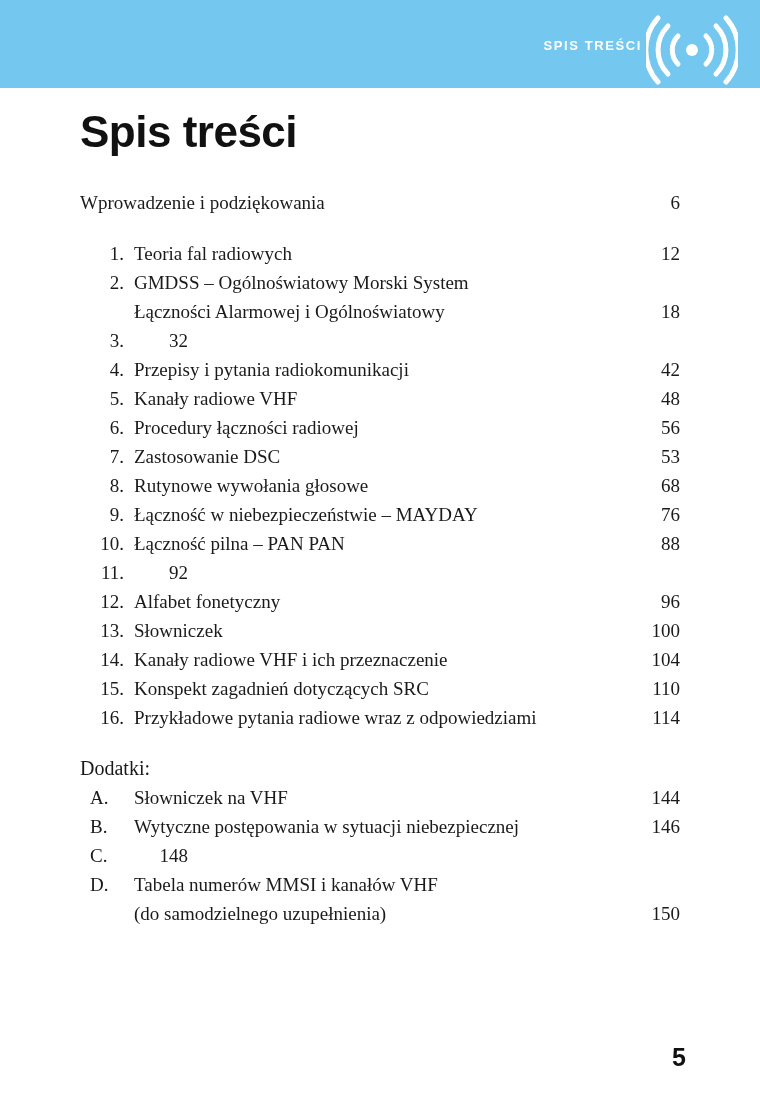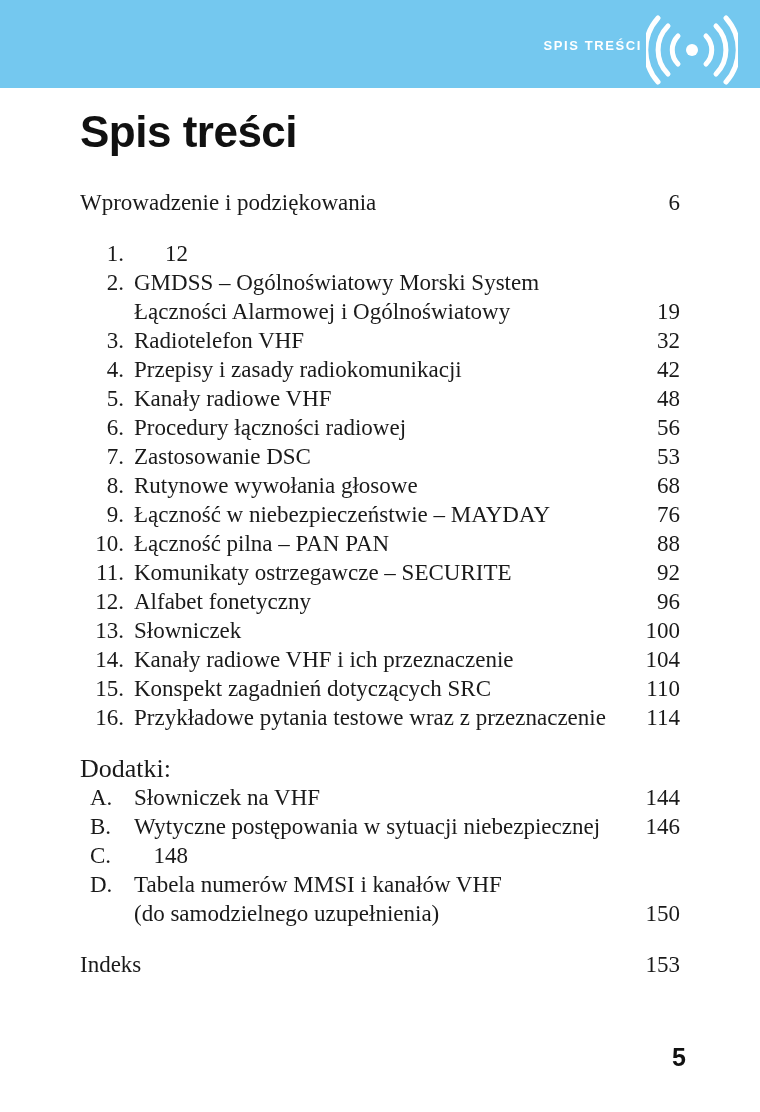--- a/index.html
+++ b/index.html
@@ -67,21 +67,21 @@
   .toc {
     position: absolute;
     left: 80px;
     top: 100px;
     width: 600px;
   }
 
   .row {
     display: flex;
     align-items: flex-start;
-    font-size: 23px;
+    font-size: 19px;
     line-height: 29px;
   }
   .row .num {
     width: 54px;
     flex: 0 0 54px;
     text-align: right;
     padding-right: 10px;
     box-sizing: border-box;
   }
   .row .title {
@@ -108,21 +108,21 @@
 
   .row.cont .num {
     visibility: hidden;
   }
 
   .section-gap {
     height: 22px;
   }
 
   .plain-label {
-    font-size: 26px;
+    font-size: 20px;
     line-height: 29px;
     padding-left: 0;
   }
 
   .appendix .num {
     width: 54px;
     flex: 0 0 54px;
     text-align: left;
     padding-left: 10px;
     padding-right: 0;
@@ -166,42 +166,42 @@
   <div class="toc">
 
     <div class="row intro">
       <span class="num"></span>
       <span class="title">Wprowadzenie i podziękowania</span>
       <span class="page-no">6</span>
     </div>
 
     <div class="row">
       <span class="num">1.</span>
+      <span class="title">Teoria fal radiowych</span>
       <span class="page-no">12</span>
     </div>
 
     <div class="row">
       <span class="num">2.</span>
       <span class="title">GMDSS – Ogólnoświatowy Morski System</span>
       <span class="page-no"></span>
     </div>
     <div class="row cont">
       <span class="num"></span>
       <span class="title">Łączności Alarmowej i Ogólnoświatowy</span>
-      <span class="page-no">19</span>
+      <span class="page-no">18</span>
     </div>
 
     <div class="row">
       <span class="num">3.</span>
-      <span class="title">Radiotelefon VHF</span>
       <span class="page-no">32</span>
     </div>
     <div class="row">
       <span class="num">4.</span>
-      <span class="title">Przepisy i zasady radiokomunikacji</span>
+      <span class="title">Przepisy i pytania radiokomunikacji</span>
       <span class="page-no">42</span>
     </div>
     <div class="row">
       <span class="num">5.</span>
       <span class="title">Kanały radiowe VHF</span>
       <span class="page-no">48</span>
     </div>
     <div class="row">
       <span class="num">6.</span>
       <span class="title">Procedury łączności radiowej</span>
@@ -222,21 +222,20 @@
       <span class="title">Łączność w niebezpieczeństwie – MAYDAY</span>
       <span class="page-no">76</span>
     </div>
     <div class="row">
       <span class="num">10.</span>
       <span class="title">Łączność pilna – PAN PAN</span>
       <span class="page-no">88</span>
     </div>
     <div class="row">
       <span class="num">11.</span>
-      <span class="title">Komunikaty ostrzegawcze – SECURITE</span>
       <span class="page-no">92</span>
     </div>
     <div class="row">
       <span class="num">12.</span>
       <span class="title">Alfabet fonetyczny</span>
       <span class="page-no">96</span>
     </div>
     <div class="row">
       <span class="num">13.</span>
       <span class="title">Słowniczek</span>
@@ -247,21 +246,21 @@
       <span class="title">Kanały radiowe VHF i ich przeznaczenie</span>
       <span class="page-no">104</span>
     </div>
     <div class="row">
       <span class="num">15.</span>
       <span class="title">Konspekt zagadnień dotyczących SRC</span>
       <span class="page-no">110</span>
     </div>
     <div class="row">
       <span class="num">16.</span>
-      <span class="title">Przykładowe pytania testowe wraz z przeznaczenie</span>
+      <span class="title">Przykładowe pytania radiowe wraz z odpowiedziami</span>
       <span class="page-no">114</span>
     </div>
 
     <div class="section-gap"></div>
 
     <div class="plain-label">Dodatki:</div>
 
     <div class="row appendix">
       <span class="num">A.</span>
       <span class="title">Słowniczek na VHF</span>
@@ -282,22 +281,17 @@
       <span class="page-no"></span>
     </div>
     <div class="row appendix cont">
       <span class="num"></span>
       <span class="title">(do samodzielnego uzupełnienia)</span>
       <span class="page-no">150</span>
     </div>
 
     <div class="section-gap"></div>
 
-    <div class="row intro">
-      <span class="num"></span>
-      <span class="title">Indeks</span>
-      <span class="page-no">153</span>
-    </div>
 
   </div>
 
   <div class="folio">5</div>
 </div>
 
 </body></html>

